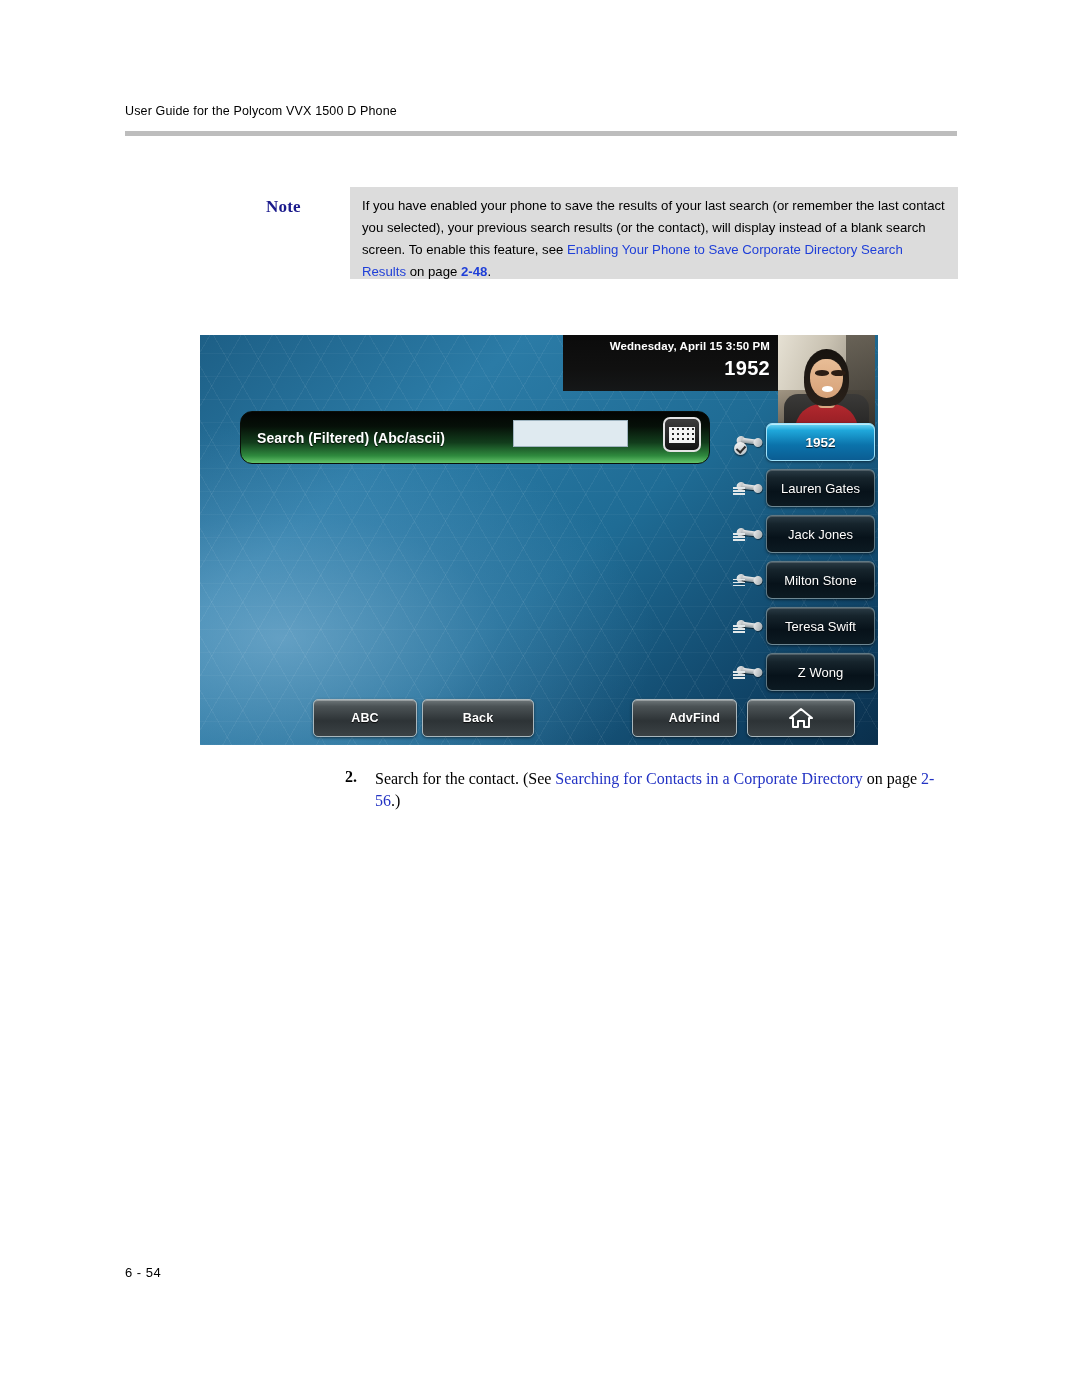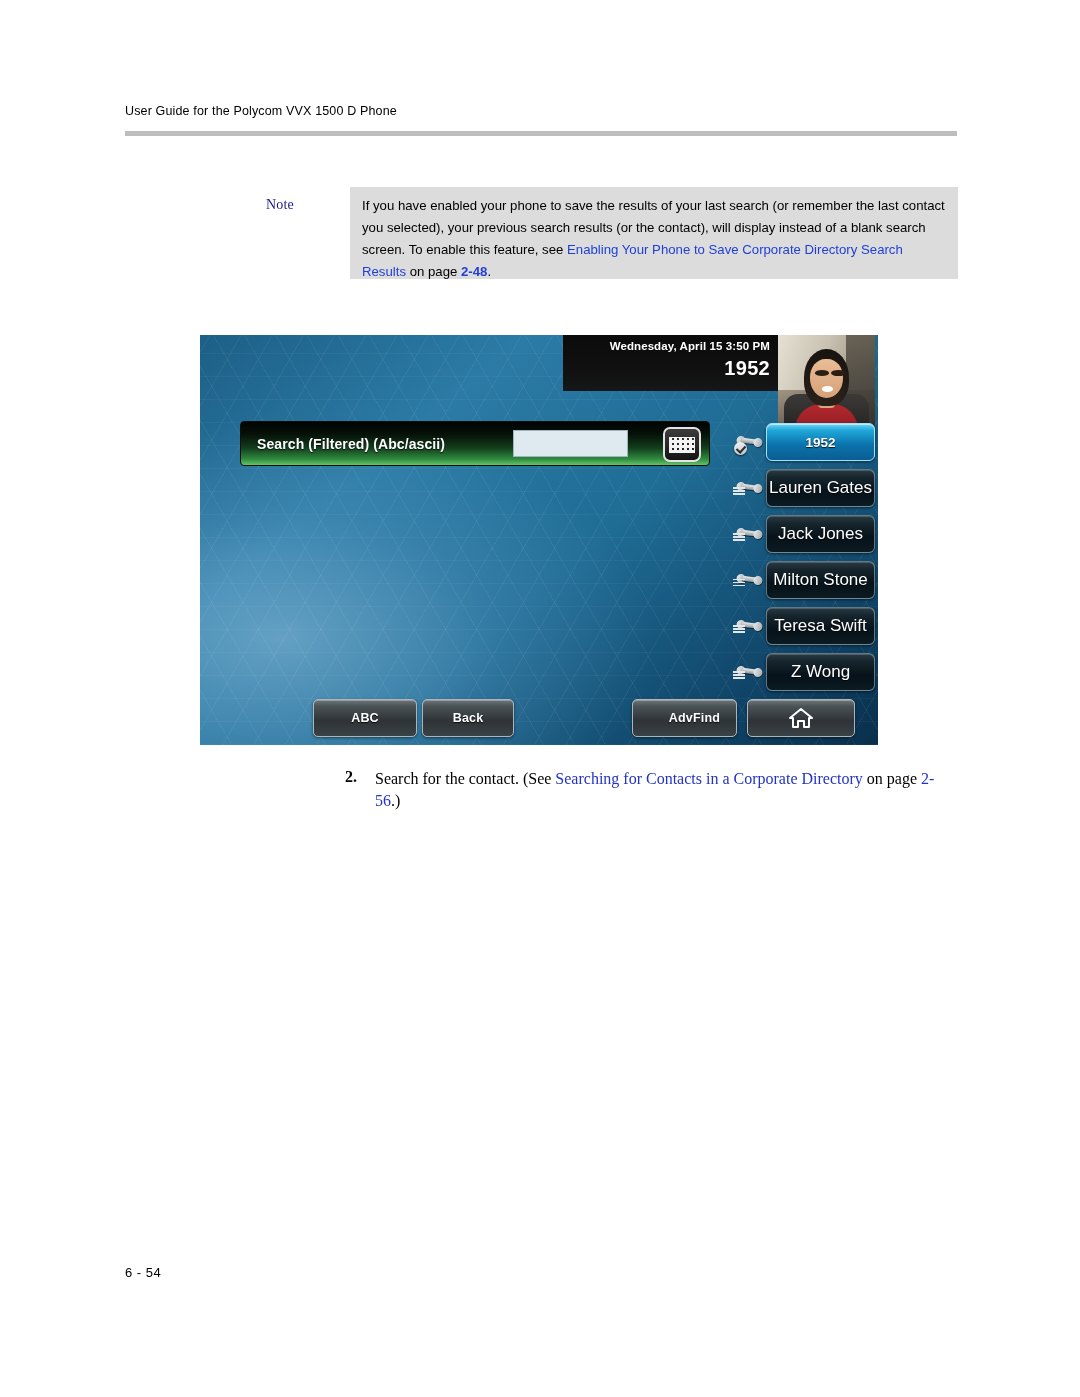--- a/index.html
+++ b/index.html
@@ -48,22 +48,22 @@
     left: 250px;
     top: 187px;
     width: 708px;
     height: 92px;
   }
   .note-label {
     position: absolute;
     left: 16px;
     top: 10px;
     font-family: "Liberation Serif", serif;
-    font-weight: normal;
-    font-size: 14px;
+    font-weight: bold;
+    font-size: 17px;
     color: #1a1a8c;
     letter-spacing: 0.2px;
   }
   .note-body {
     position: absolute;
     left: 100px;
     top: 0;
     width: 608px;
     height: 92px;
     background: #dcdcdc;
@@ -180,26 +180,26 @@
   .vt-eye-r { left: 55%; }
   .vt-mouth {
     position: absolute; left: 45%; top: 52%; width: 12%; height: 6%;
     background: #ffffff; border-radius: 50%;
   }
 
   
   .search-bar {
     position: absolute;
     left: 40px;
-    top: 86px;
+    top: 76px;
     width: 470px;
-    height: 45px;
+    height: 53px;
     background: linear-gradient(180deg, #020403 0%, #061008 28%, #123d1c 60%, #2f8a3e 86%, #63c56a 100%);
     border: 1px solid #0a0f0a;
-    border-radius: 4px;
+    border-radius: 12px;
     display: flex;
     align-items: center;
   }
   .search-label {
     color: #ffffff;
     font-size: 14px;
     font-weight: bold;
     margin-left: 16px;
     text-shadow: 0 1px 1px rgba(0,0,0,.85);
     letter-spacing: .1px;
@@ -318,21 +318,21 @@
     align-items: center;
     justify-content: center;
   }
   .lk-btn.active {
     background: linear-gradient(180deg, #6fd6f4 0%, #1fa7da 18%, #0b73ab 58%, #0b5d93 100%);
     border: 1px solid #9fe3fb;
     box-shadow: inset 0 1px 0 rgba(255,255,255,.55), 0 1px 3px rgba(0,0,0,.5);
   }
   .lk-label {
     color: #ffffff;
-    font-size: 17px;
+    font-size: 13px;
     text-shadow: 0 1px 1px rgba(0,0,0,.8);
     white-space: nowrap;
   }
   .lk-btn.active .lk-label { font-weight: bold; font-size: 13.5px; }
 
   
   .softkeys {
     position: absolute;
     left: 0;
     bottom: 8px;
@@ -352,21 +352,21 @@
     justify-content: center;
   }
   .sk-label {
     color: #ffffff;
     font-size: 12.5px;
     font-weight: bold;
     text-shadow: 0 1px 1px rgba(0,0,0,.85);
     letter-spacing: .2px;
   }
   .sk-1 { left: 113px; width: 104px; }
-  .sk-2 { left: 222px; width: 92px; }
+  .sk-2 { left: 222px; width: 112px; }
   .sk-3 { left: 432px; width: 105px; padding-left: 20px; }
   .sk-4 { left: 547px; width: 108px; }
   .home-glyph {
     width: 26px; height: 22px;
     position: relative;
   }
   .home-glyph svg { display: block; }
 
   
   .step {

